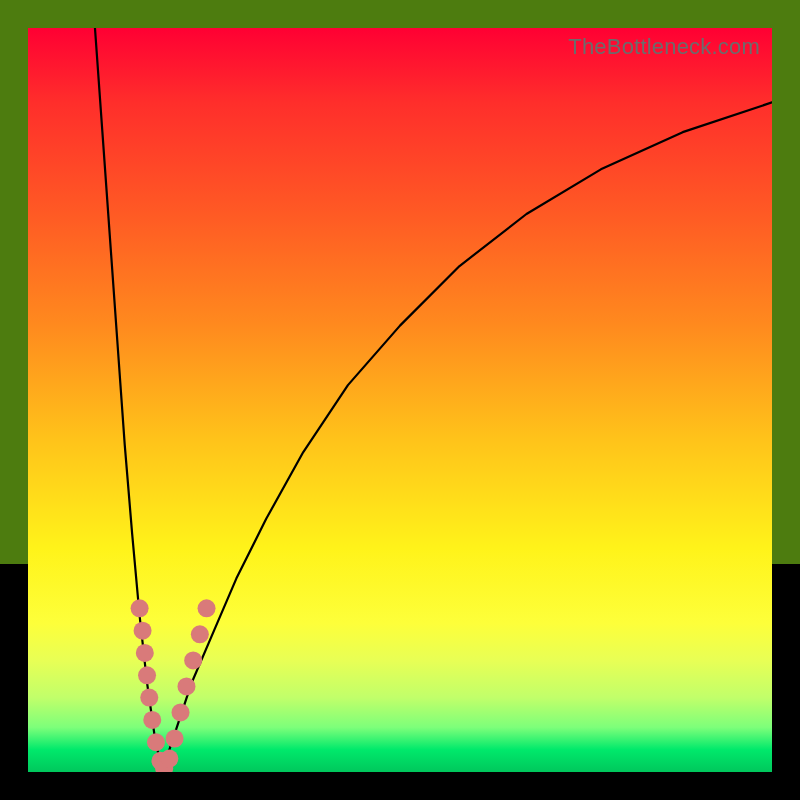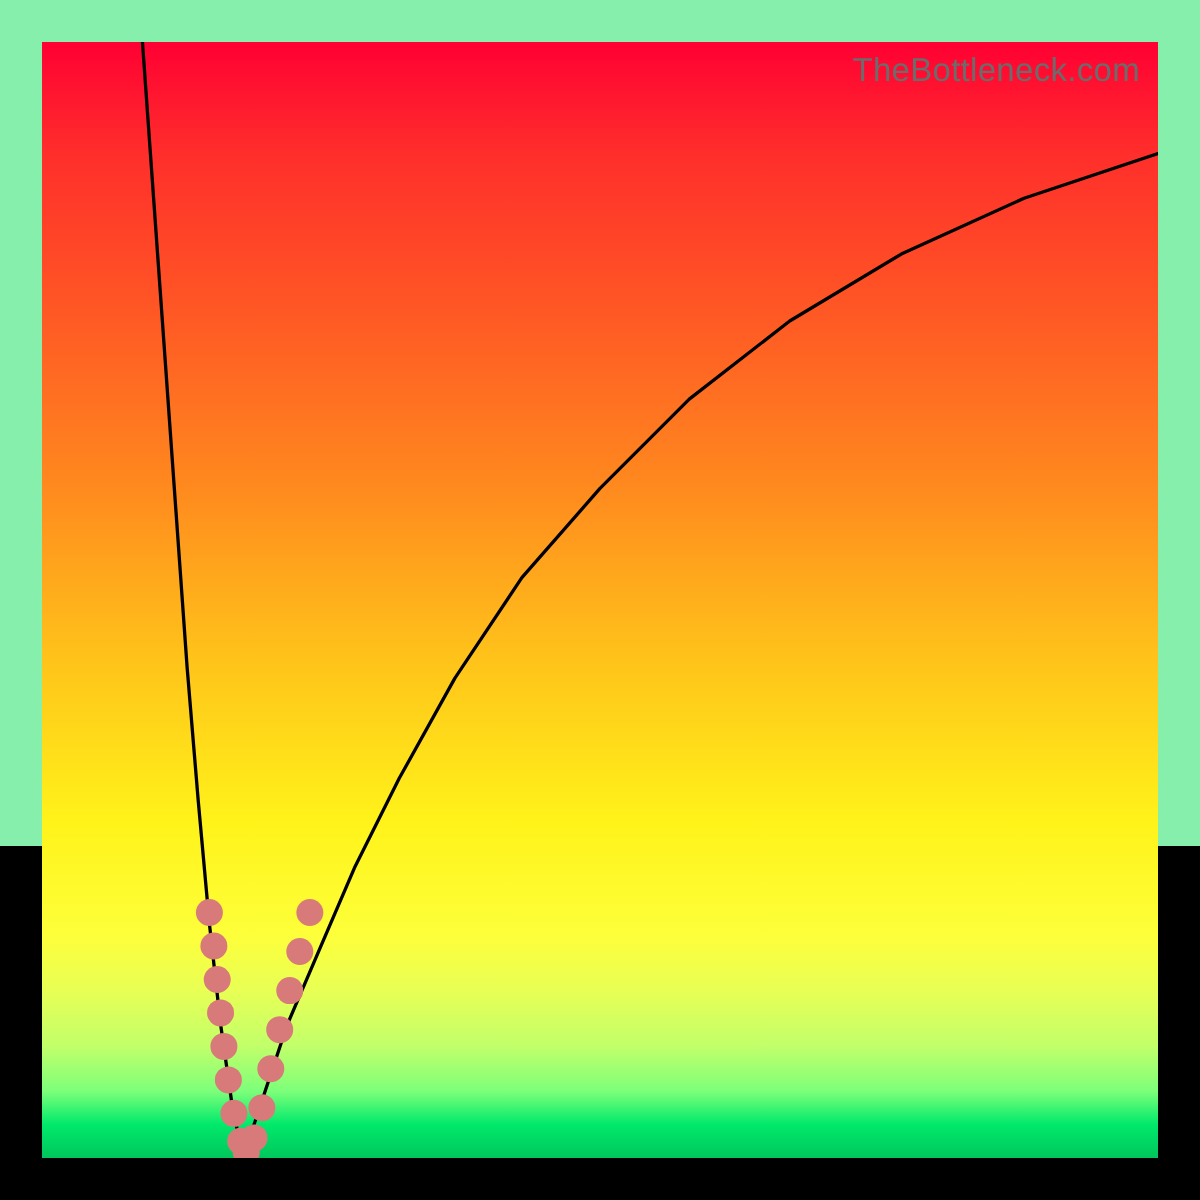--- a/index.html
+++ b/index.html
@@ -8,21 +8,21 @@
     width: 800px;
     height: 800px;
     overflow: hidden;
     background: #000;
     font-family: Arial, Helvetica, sans-serif;
   }
   .frame {
     position: relative;
     width: 800px;
     height: 564px;
-    background: #86efac;
+    background: #4d7c0f;
   }
   .plot {
     position: absolute;
     left: 28px;
     top: 28px;
     width: 744px;
     height: 744px;
     background: linear-gradient(to bottom,
       #ff0033 0%,
       #ff2e2b 10%,

